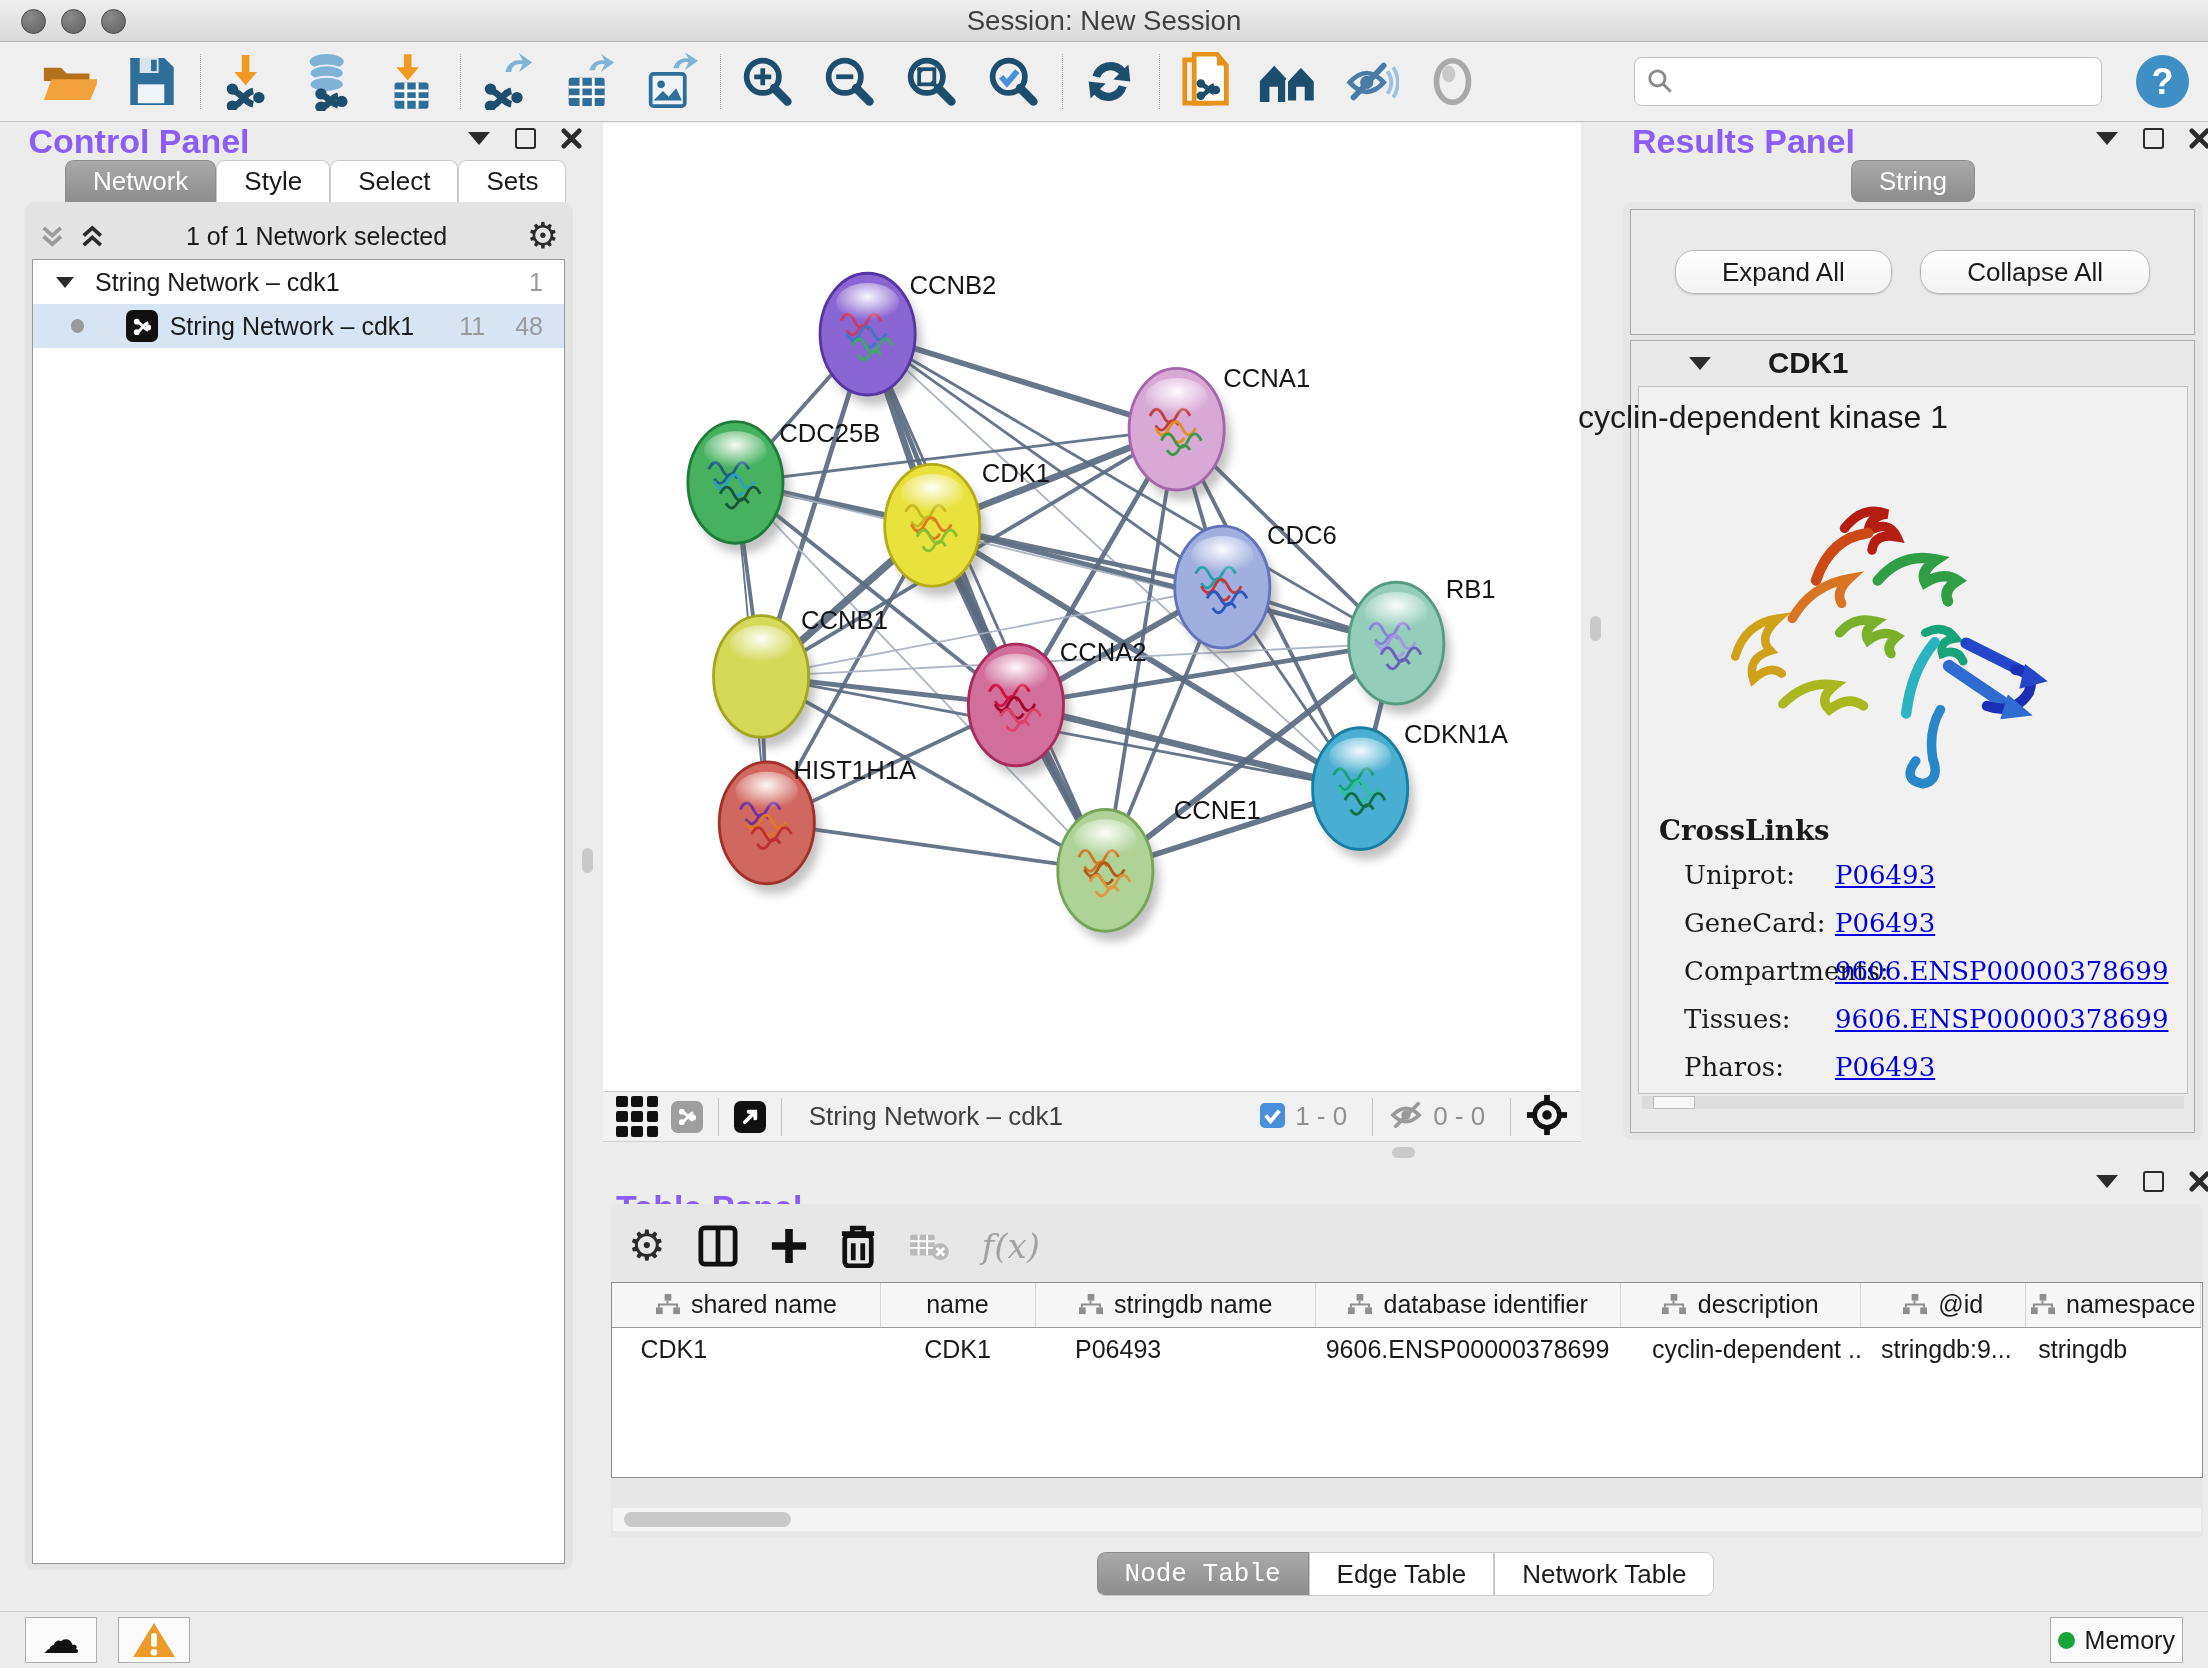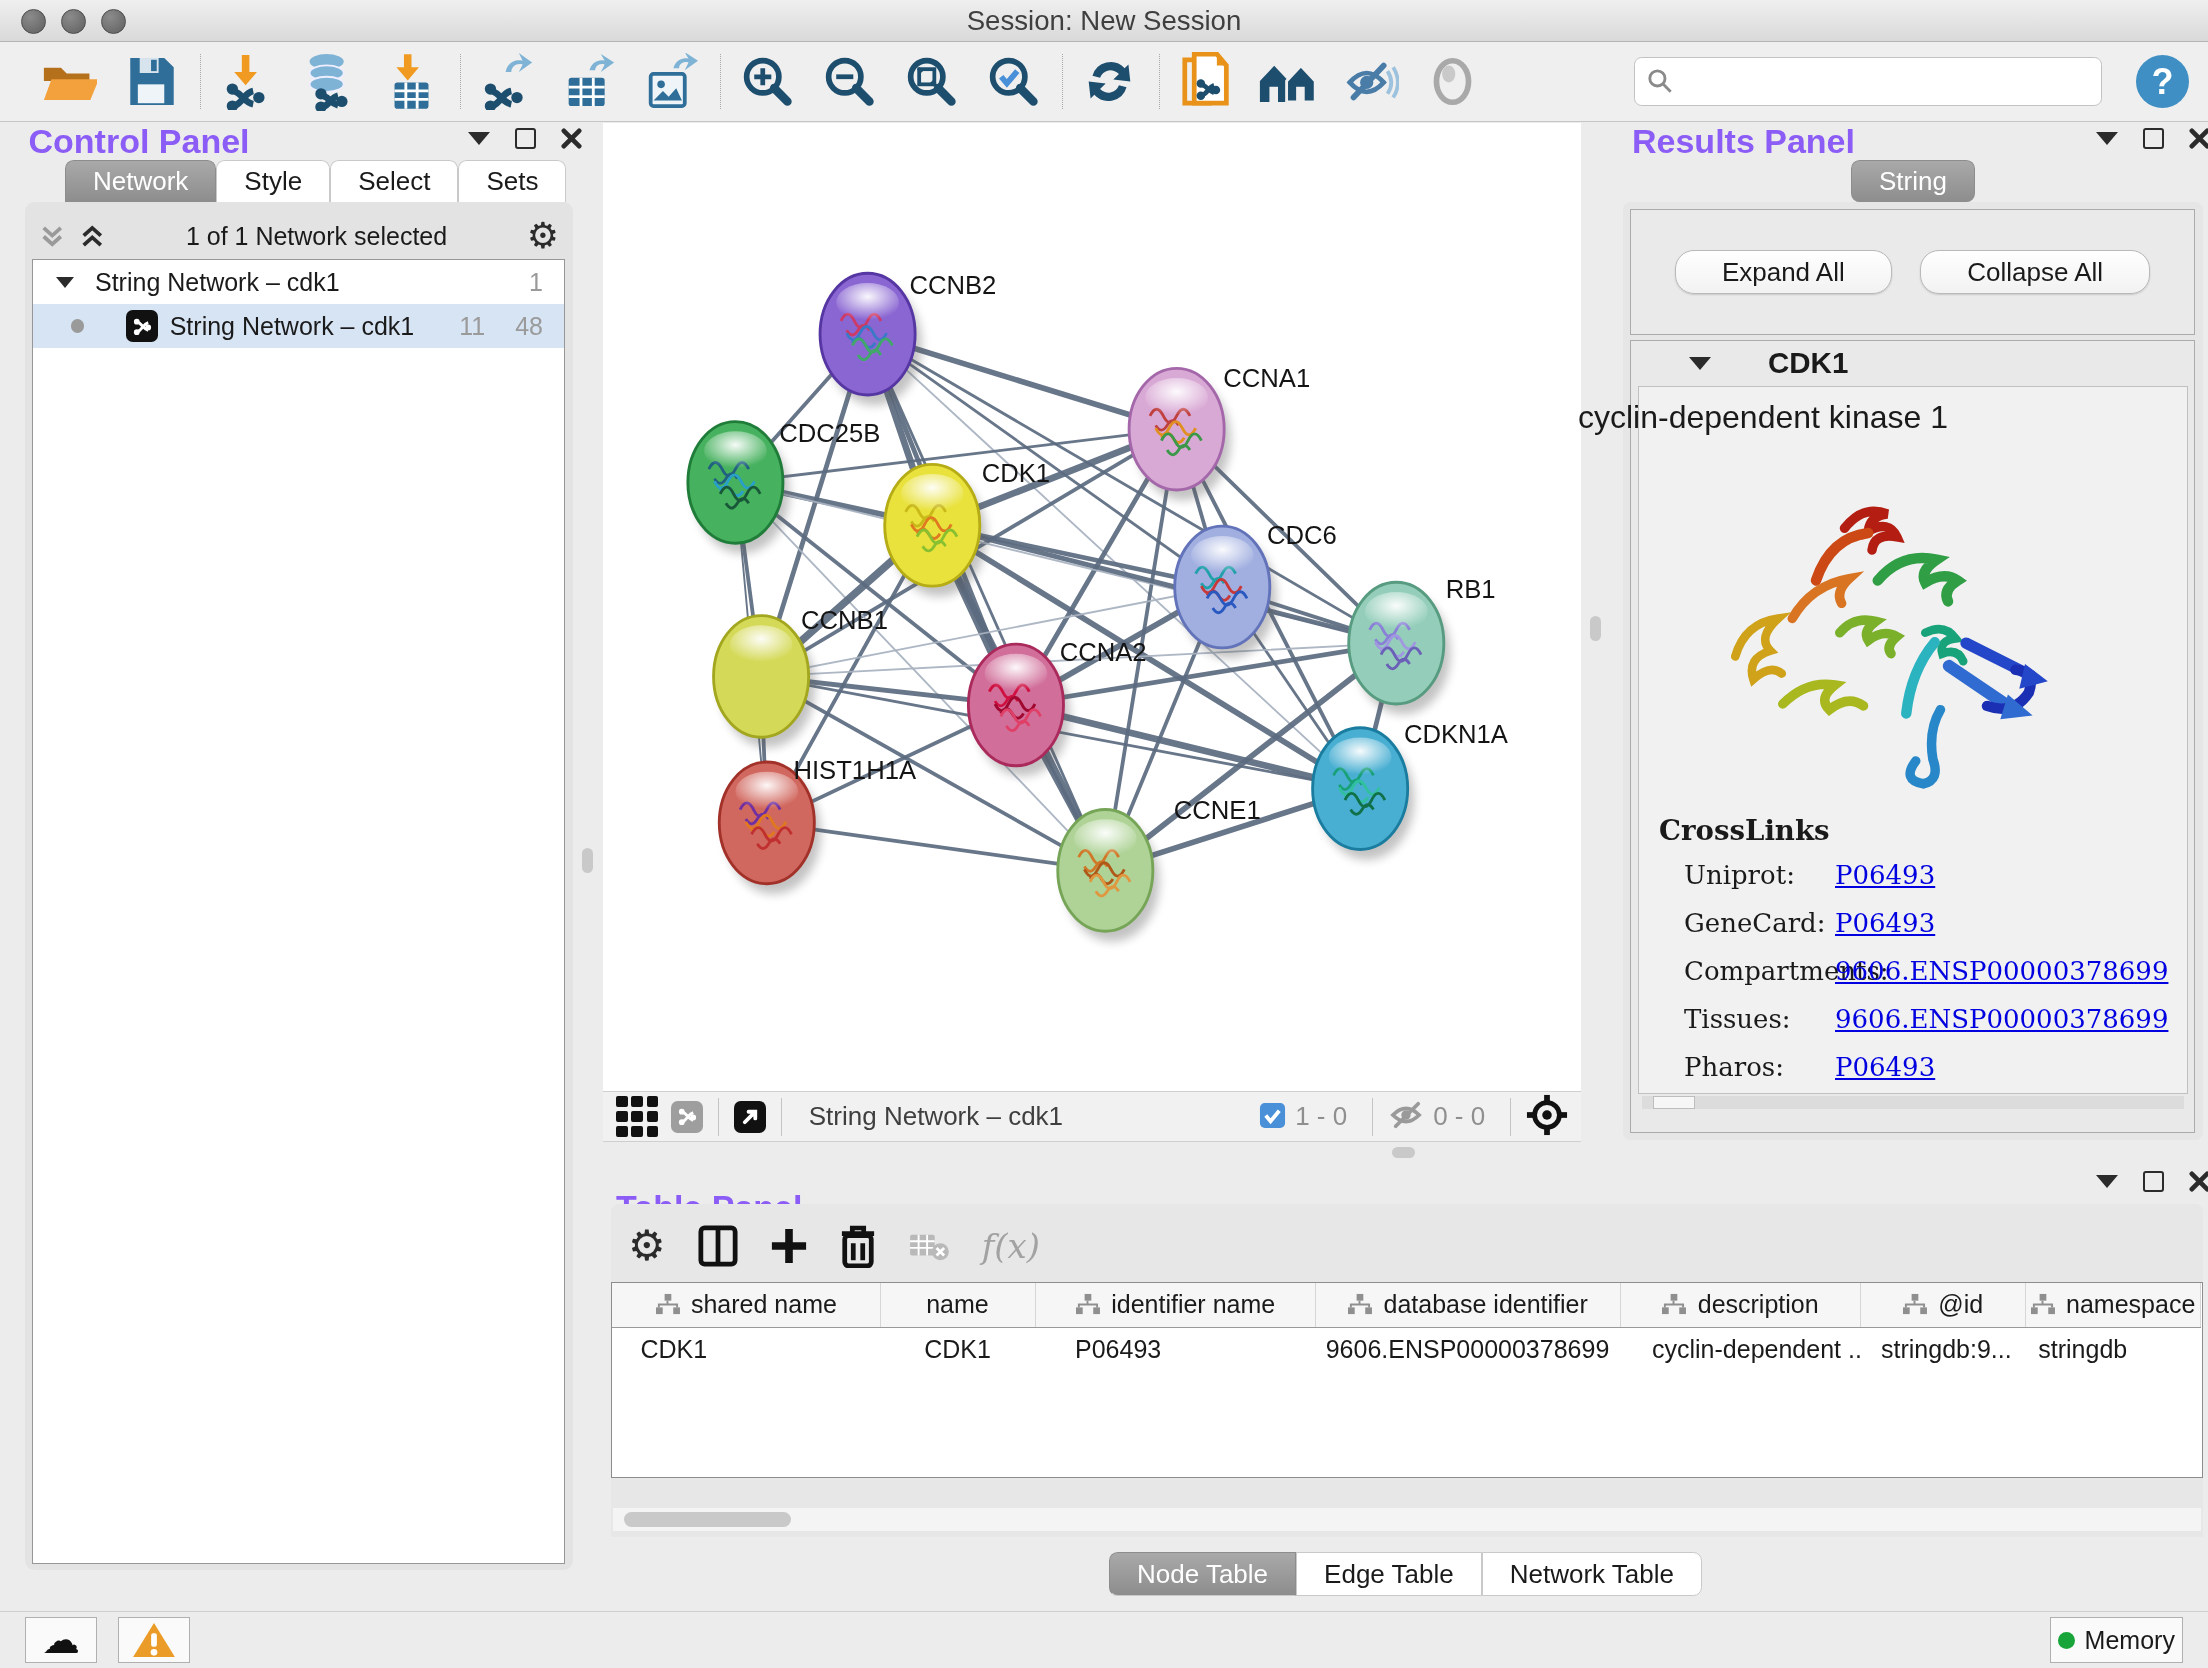--- a/index.html
+++ b/index.html
@@ -91,21 +91,21 @@
   #tp-table { left:611px; top:1282px; width:1592px; height:196px; background:#fff; border:1.9px solid #8d8d8d; overflow:hidden; }
   #tp-table table { border-collapse:collapse; table-layout:fixed; width:1588px; font-size:25px; }
   #tp-table th { background:#f6f6f6; border-right:1px solid #d6d6d6; border-bottom:1.9px solid #9a9a9a;
     height:44px; font-weight:normal; white-space:nowrap; overflow:hidden; }
   #tp-table th .hwrap { display:flex; align-items:center; justify-content:center; gap:11.4px; }
   #tp-table td { height:44px; white-space:nowrap; overflow:hidden; padding:0 5.7px; }
   #tp-scroll { left:613px; top:1508px; width:1588px; height:23px; background:#f4f4f4; display:flex; align-items:center; }
   #tp-scroll i { width:167px; height:15px; background:#c9c9c9; border-radius:7.6px; margin-left:11.4px; }
   #tp-tabs { left:603px; top:1552px; width:1605px; display:flex; justify-content:center; }
   #tp-tabs .tab { border-radius:0; border-bottom:1px solid #c9c9c9; height:44px; }
-  #tp-tabs .tab:first-child { border-radius:8.6px 0 0 8.6px; }
+  #tp-tabs .tab:first-child { border-radius:8.6px 0 0 8.6px;font-family:Liberation Mono, monospace; }
   #tp-tabs .tab:last-child { border-radius:0 8.6px 8.6px 0; }
 
   
   #statusbar { left:0; top:1611px; width:2208px; height:57px; background:#ececec; border-top:1px solid #cfcfcf;
     display:flex; align-items:center; padding:0 25px; }
   .sbtn { height:46px; background:#fafafa; border:1.9px solid #b0b0b0; display:flex; align-items:center; justify-content:center; }
   #cloud-btn { width:72px; margin-right:21px; font-size:38px; color:#111; }
   #warn-btn { width:72px; }
   #memory-btn { margin-left:auto; width:133px; gap:9.5px; font-size:25px; }
   #memory-btn .mdot { width:17px; height:17px; border-radius:50%; background:#17a53a; }
@@ -700,21 +700,21 @@
           <th style="width: 280px;">
             <span class="hwrap">
               <svg width="25" height="23" style="flex:0 0 auto" viewBox="0 0 26 24">
                 <g fill="#8f8f8f">
                   <rect x="10" y="1" width="7" height="7"></rect>
                   <rect x="1" y="15" width="7" height="7"></rect>
                   <rect x="19" y="15" width="7" height="7"></rect>
                 </g>
                 <path d="M13 8 v4 M4 15 v-3 h19 v3" stroke="#8f8f8f" stroke-width="2" fill="none"></path>
               </svg>
-              <span>identifier name</span>
+              <span>stringdb name</span>
             </span>
           </th>
           <th style="width: 305px;">
             <span class="hwrap">
               <svg width="25" height="23" style="flex:0 0 auto" viewBox="0 0 26 24">
                 <g fill="#8f8f8f">
                   <rect x="10" y="1" width="7" height="7"></rect>
                   <rect x="1" y="15" width="7" height="7"></rect>
                   <rect x="19" y="15" width="7" height="7"></rect>
                 </g>

